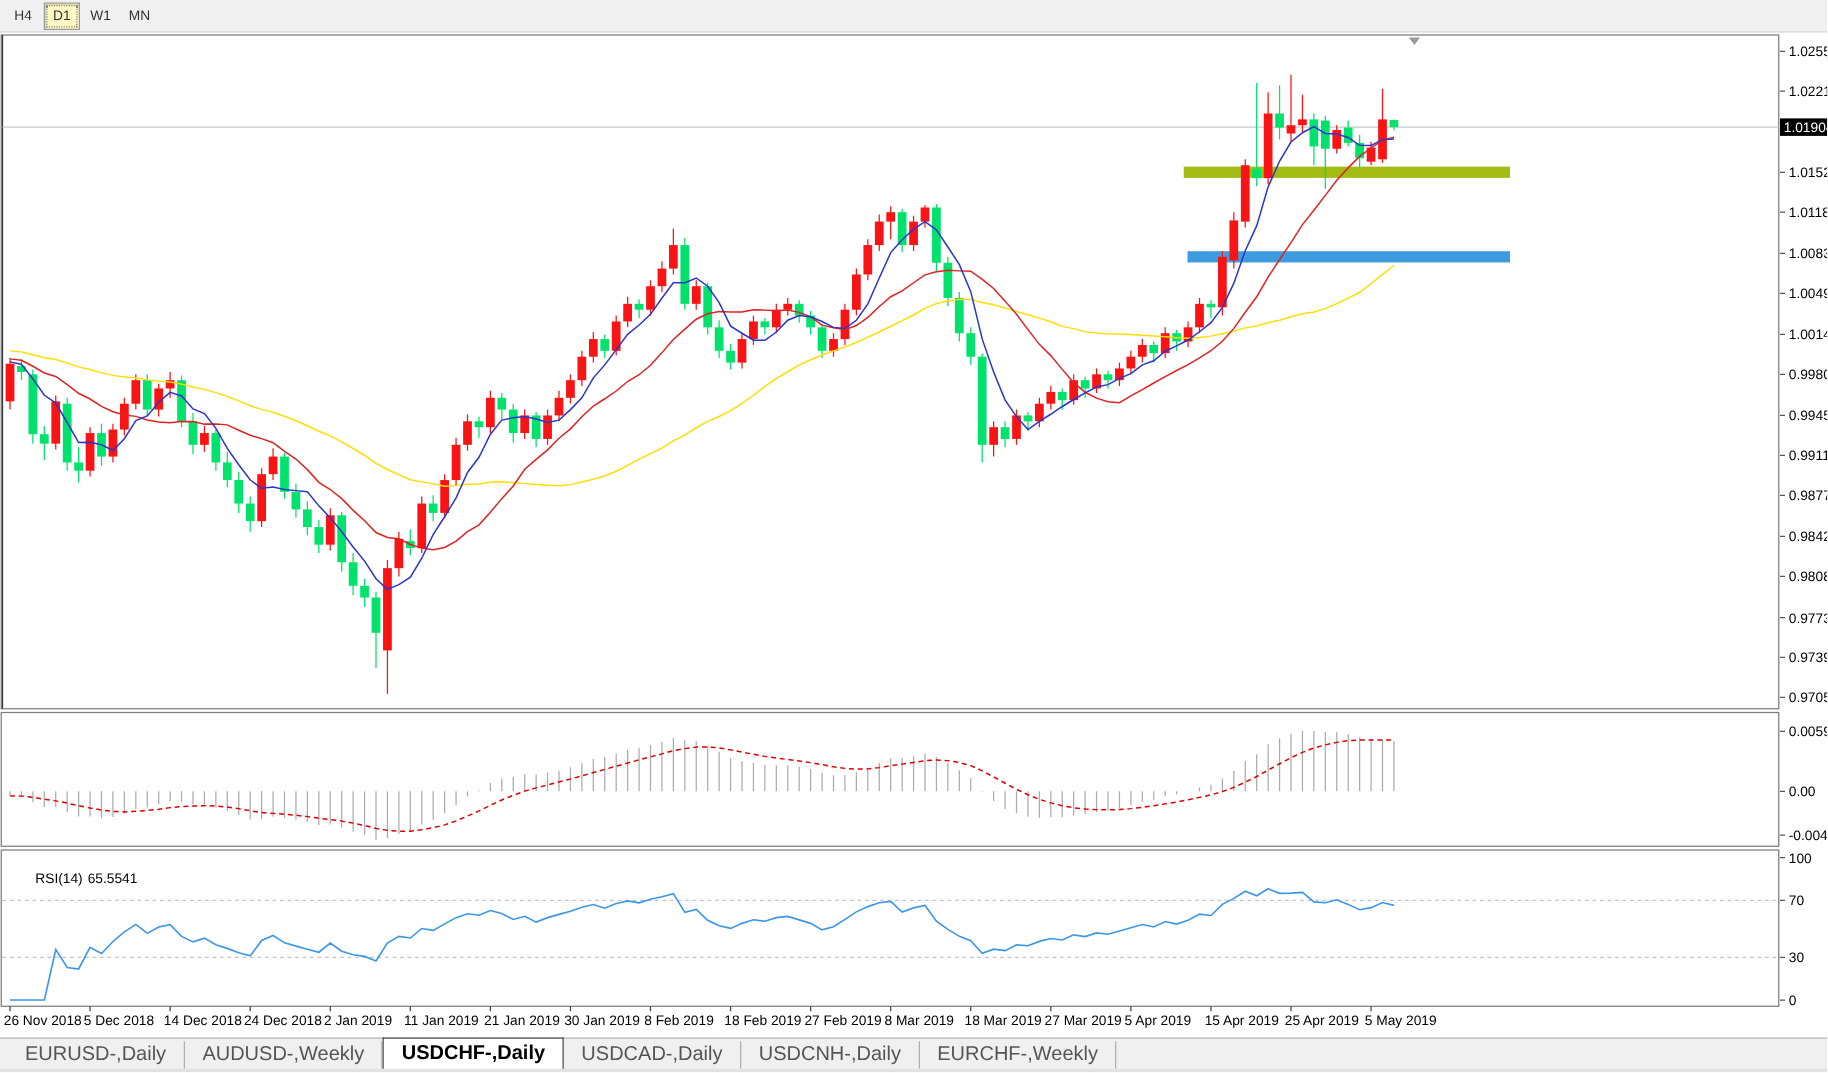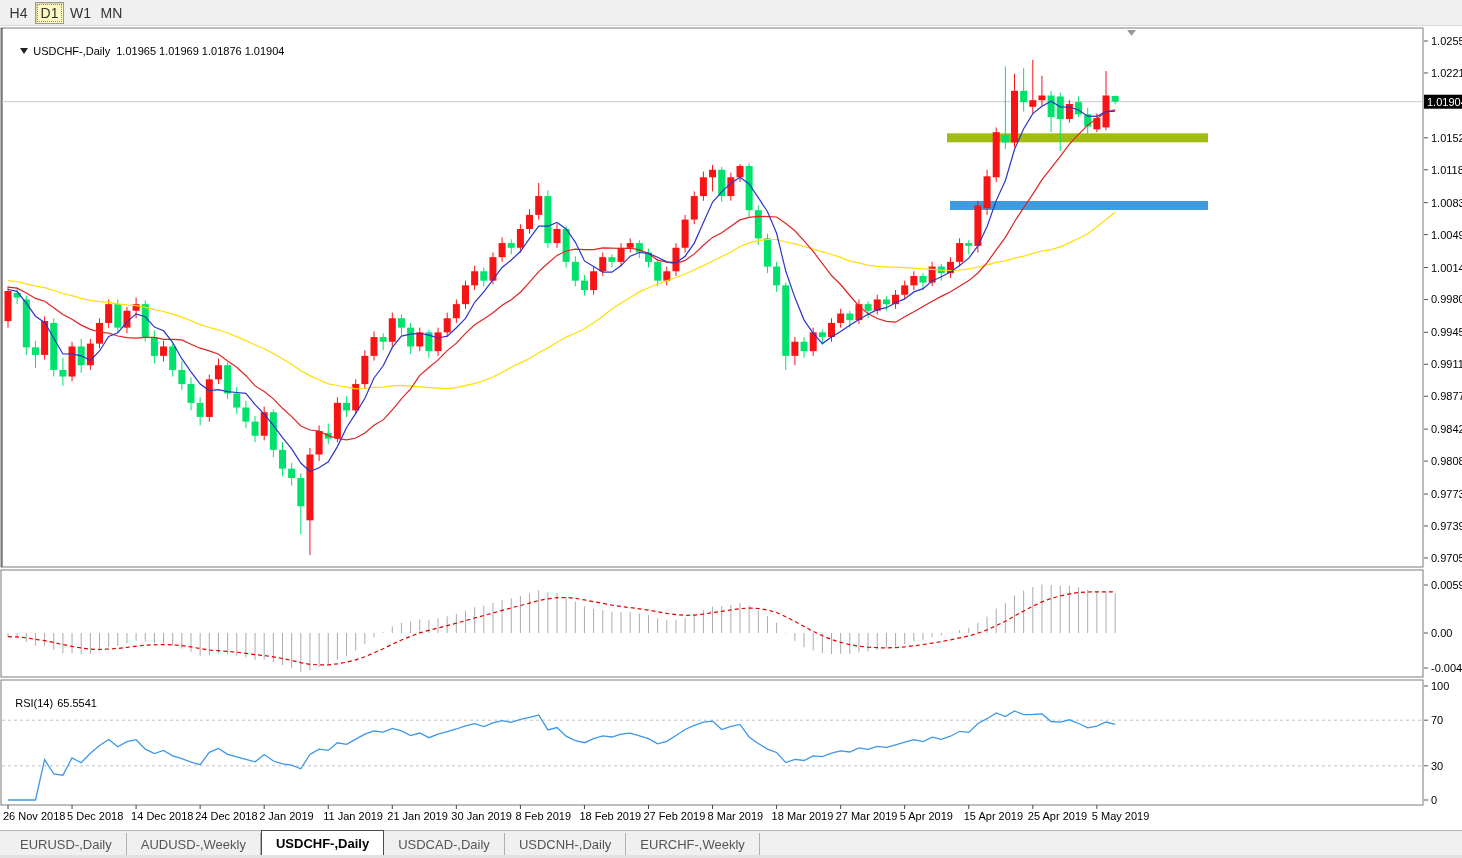--- a/index.html
+++ b/index.html
@@ -1,32 +1,32 @@
 <!DOCTYPE html>
 <html><head>
 <meta charset="utf-8">
 <style>
   html,body{margin:0;padding:0;background:#ffffff;font-family:"Liberation Sans",sans-serif;}
   #app{position:relative;width:1462px;height:858px;background:#ffffff;overflow:hidden;}
   
   #toolbar{position:absolute;left:0;top:0;width:1462px;height:26px;background:#f0f0f0;border-bottom:1px solid #d9d9d9;display:flex;align-items:center;padding-left:3px;box-sizing:border-box;}
-  .tf-btn{min-width:27px;height:20px;margin:0 1px;display:flex;align-items:center;justify-content:center;font-size:14px;color:#333;background:transparent;border:1px solid transparent;cursor:default;}
+  .tf-btn{min-width:27px;height:20px;margin:0 1px;display:flex;align-items:center;justify-content:center;font-size:11px;color:#333;background:transparent;border:1px solid transparent;cursor:default;}
   .tf-btn.active{background:#fef9c3;border:1px solid #9a9a9a;box-shadow:inset 1px 1px 1px rgba(0,0,0,0.15);outline:1px dotted #888;outline-offset:-3px;}
   
   #chart{position:absolute;left:0;top:0;}
   
   .panel-title{position:absolute;font-size:11px;color:#000;white-space:pre;}
   #price-title{left:8px;top:33px;}
   #price-title .tri{display:inline-block;width:0;height:0;border-left:4px solid transparent;border-right:4px solid transparent;border-top:6px solid #222;margin-right:5px;position:relative;top:-1px;}
   #macd-title{left:8px;top:575px;}
-  #rsi-title{left:3px;top:685px;}
+  #rsi-title{left:16px;top:685px;}
   .tsep{display:inline-block;width:6px;}
   
   #tabbar{position:absolute;left:0;top:830px;width:1462px;height:25px;background:#f0f0f0;border-top:1px solid #b5b5b5;display:flex;align-items:flex-end;}
-  .tab{height:22px;display:flex;align-items:center;padding:0 14px;font-size:13px;color:#555;border-right:1px solid #b0b0b0;margin-bottom:1px;cursor:default;white-space:nowrap;}
+  .tab{height:22px;display:flex;align-items:center;padding:0 14px;font-size:16px;color:#555;border-right:1px solid #b0b0b0;margin-bottom:1px;cursor:default;white-space:nowrap;}
   .tab.first{margin-left:6px;}
   .tab.active{background:#ffffff;border:1px solid #4a4a4a;border-bottom:1px solid #ffffff;color:#000;font-weight:bold;height:24px;margin-bottom:0;}
   #bottomstrip{position:absolute;left:0;top:855px;width:1462px;height:3px;background:#e2e2e2;}
 </style>
 </head>
 <body>
 
 <div id="app">
 
   <div id="toolbar">
@@ -501,23 +501,20 @@
       <line x1="904.6999999999999" y1="805" x2="904.6999999999999" y2="809" stroke="#444"></line>
       <text x="899.6999999999999" y="820" font-size="11" fill="#000">5 Apr 2019</text>
       <line x1="968.75" y1="805" x2="968.75" y2="809" stroke="#444"></line>
       <text x="963.75" y="820" font-size="11" fill="#000">15 Apr 2019</text>
       <line x1="1032.8" y1="805" x2="1032.8" y2="809" stroke="#444"></line>
       <text x="1027.8" y="820" font-size="11" fill="#000">25 Apr 2019</text>
       <line x1="1096.8500000000001" y1="805" x2="1096.8500000000001" y2="809" stroke="#444"></line>
       <text x="1091.8500000000001" y="820" font-size="11" fill="#000">5 May 2019</text>
     </svg>
 
-  <div class="panel-title" id="price-title">
-    <span class="tri"></span><span>USDCHF-,Daily</span><span class="tsep"></span><span>1.01965 1.01969 1.01876 1.01904</span>
-  </div>
   <div class="panel-title" id="rsi-title">
     <span>RSI(14)</span><span class="tsep" style="width:4px"></span><span>65.5541</span>
   </div>
 
   <div id="tabbar">
       <div class="tab first">EURUSD-,Daily</div>
       <div class="tab">AUDUSD-,Weekly</div>
       <div class="tab active">USDCHF-,Daily</div>
       <div class="tab">USDCAD-,Daily</div>
       <div class="tab">USDCNH-,Daily</div>

